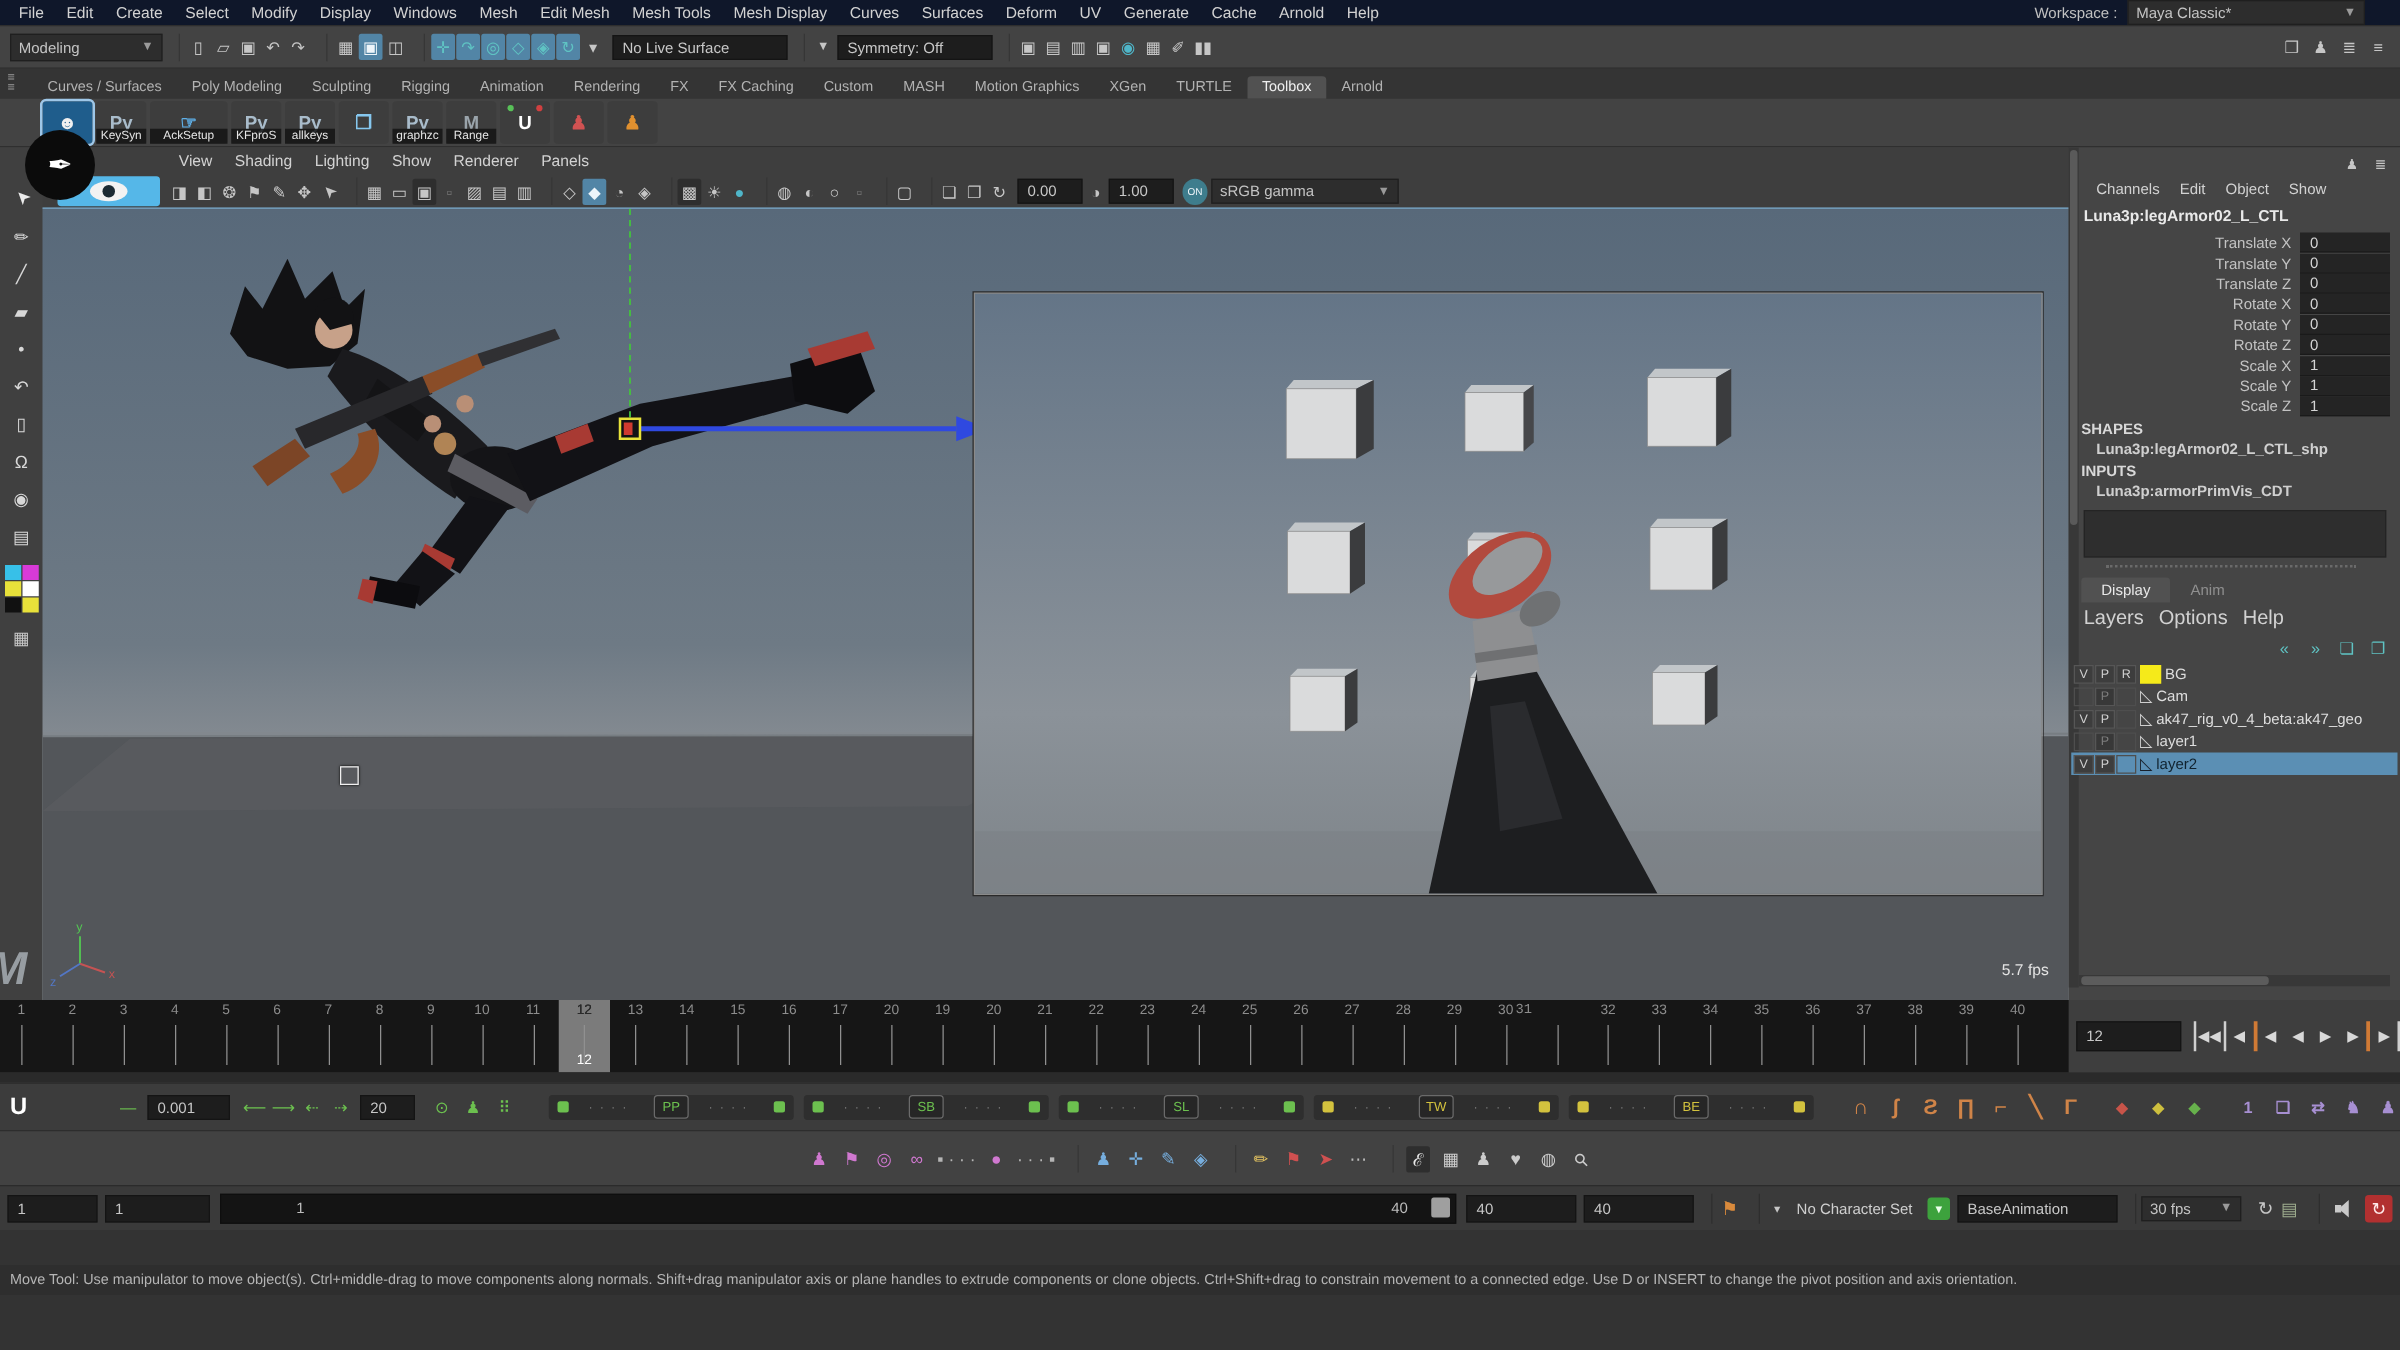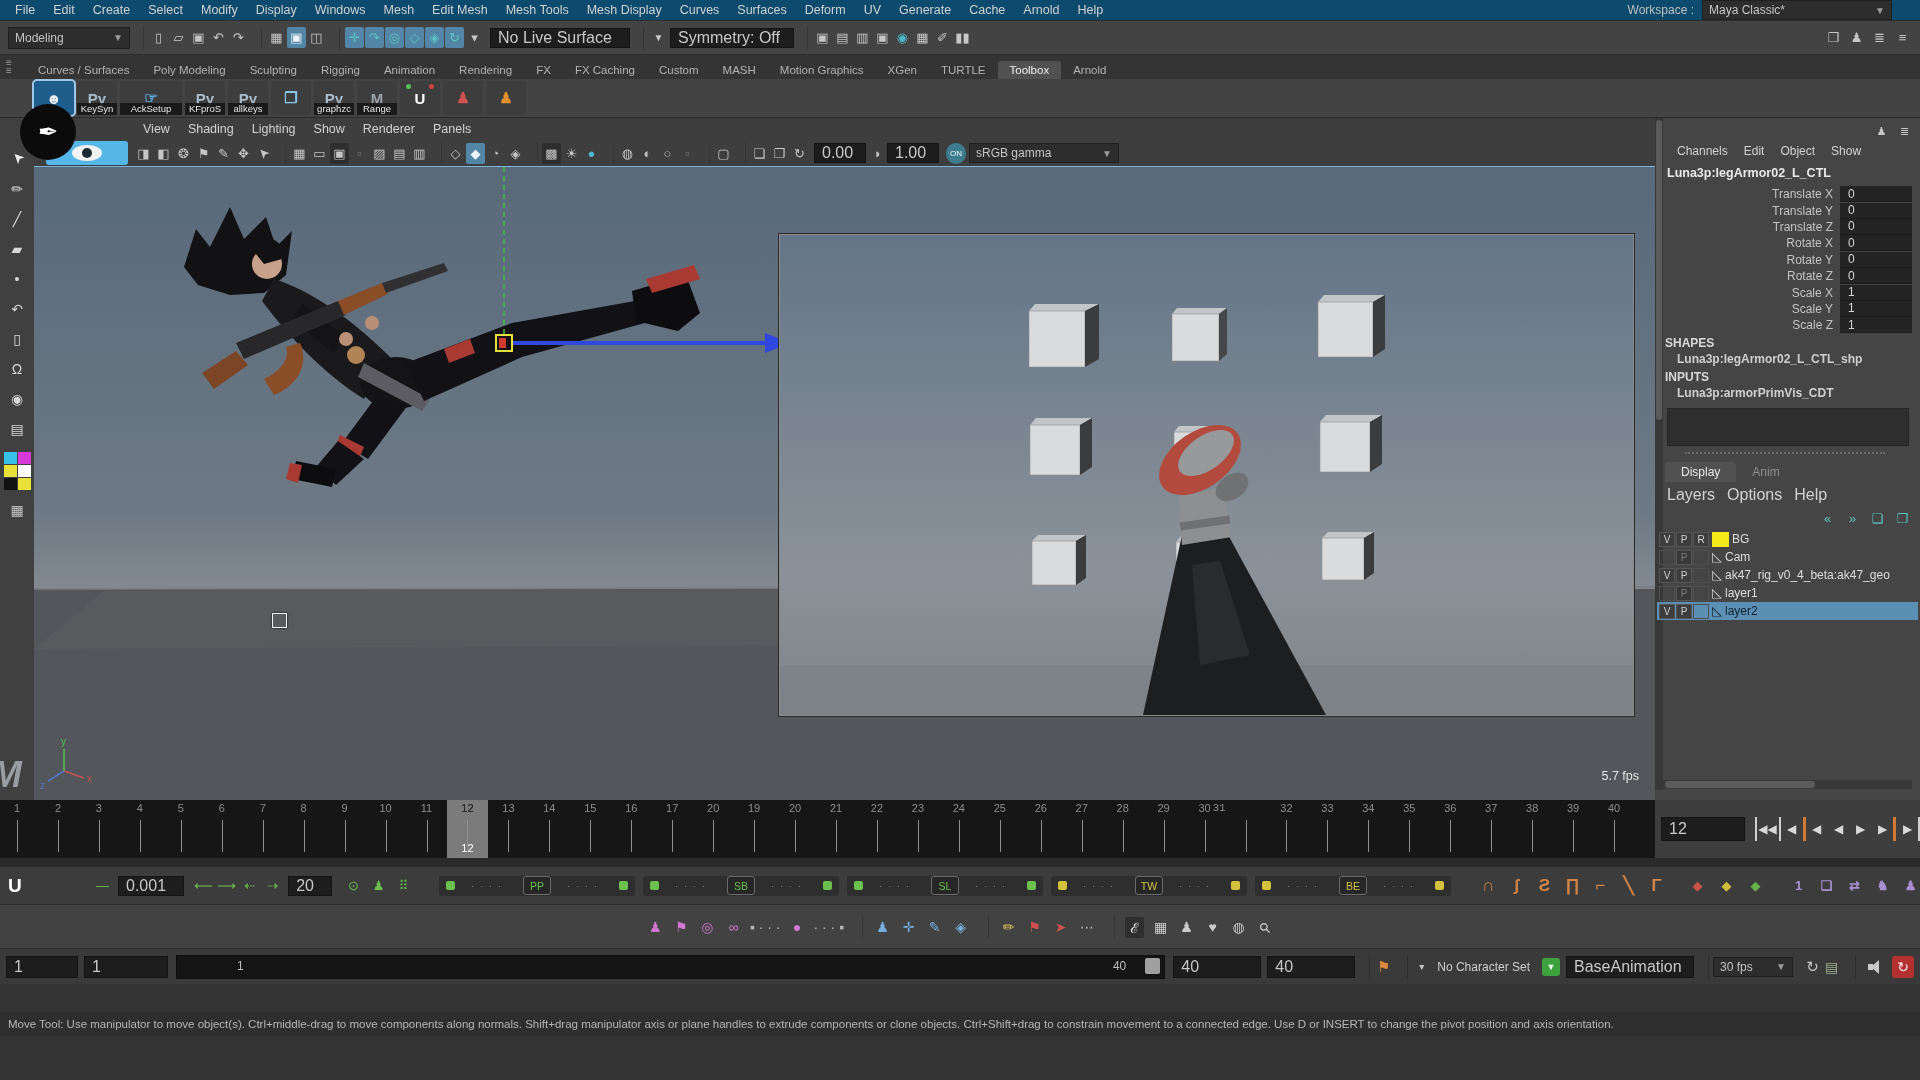--- a/index.html
+++ b/index.html
@@ -1,27 +1,27 @@
 <!DOCTYPE html>
 <html><head>
 <meta charset="utf-8">
 <style>
   html,body{margin:0;padding:0;background:#222;}
   #app{position:relative;width:1920px;height:1080px;background:#333;overflow:hidden;
        font-family:"Liberation Sans",sans-serif;color:#c9c9c9;font-size:12px;
        -webkit-font-smoothing:antialiased;}
   .row{position:absolute;left:0;width:1920px;}
   
-  #menubar{top:0;height:21px;background:#0c4a6e;display:flex;align-items:center;padding-left:6px;box-sizing:border-box;border-bottom:1px solid #2e2e2e;}
+  #menubar{top:0;height:21px;background:#0f172a;display:flex;align-items:center;padding-left:6px;box-sizing:border-box;border-bottom:1px solid #2e2e2e;}
   .menu{padding:0 9px;font-size:12.5px;color:#d2d2d2;cursor:default;}
   #ws{margin-left:auto;display:flex;align-items:center;gap:8px;padding-right:28px;}
   #ws .lbl{color:#c0c0c0;}
   #ws .drop{width:190px;}
   
-  .field{background:#1d1d1d;border:1px solid #141414;color:#c8c8c8;display:flex;align-items:center;padding:0 7px;height:20px;font-size:16px;box-sizing:border-box;}
+  .field{background:#1d1d1d;border:1px solid #141414;color:#c8c8c8;display:flex;align-items:center;padding:0 7px;height:20px;font-size:12px;box-sizing:border-box;}
   .drop{background:#2d2d2d;border:1px solid #1f1f1f;height:20px;display:flex;align-items:center;padding:0 6px;box-sizing:border-box;color:#c4c4c4;}
   .drop .caret{margin-left:auto;color:#9a9a9a;font-size:10px;}
   .ico{display:inline-flex;align-items:center;justify-content:center;min-width:19px;height:21px;font-size:13px;color:#c6c6c6;border-radius:2px;cursor:default;}
   .ico.hl{background:#5285a6;color:#eef5fa;}
   .ico.pressed{background:#2e2e2e;}
   .ico.dim{opacity:.4;}
   .ico.rot225{transform:rotate(-135deg);}
   .ico.rot45{transform:rotate(-45deg);}
   .vsep{width:8px;height:22px;border-right:1px solid #363636;margin:0 3px;}
   

